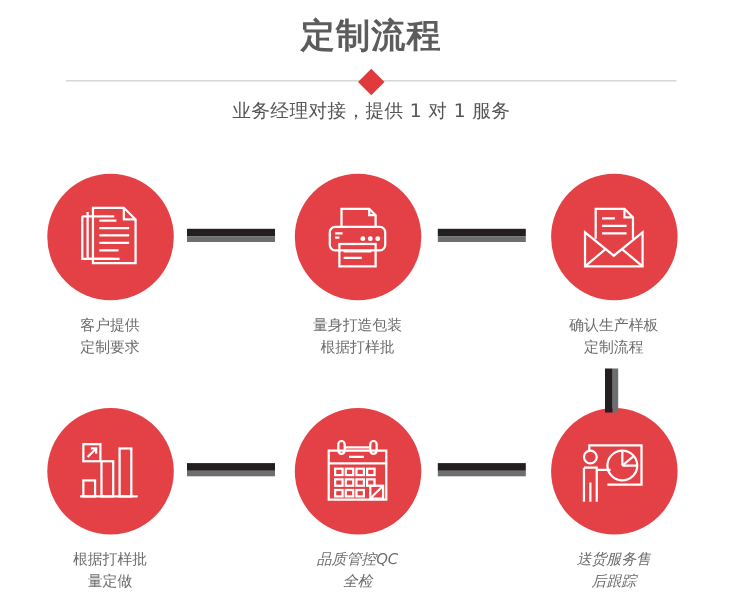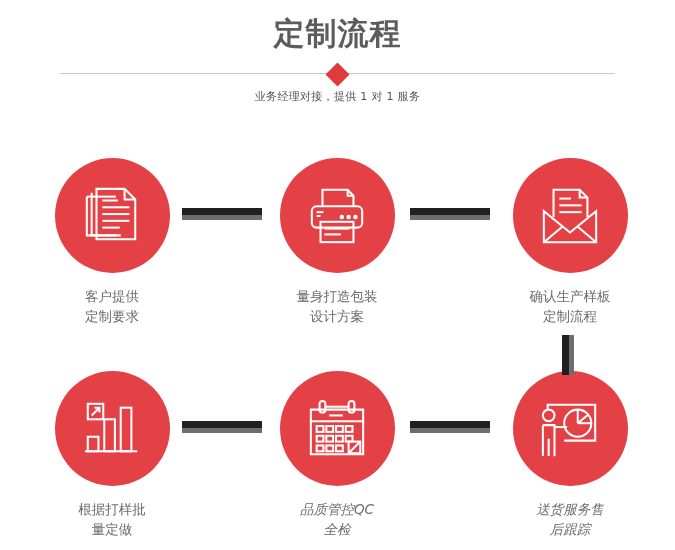--- a/index.html
+++ b/index.html
@@ -65,29 +65,29 @@
     margin-top: -8.5px;
     background: #e03a3c;
     transform: rotate(45deg);
   }
   .subtitle {
     position: absolute;
     left: 0;
     top: 89px;
     width: 675px;
     text-align: center;
-    font-size: 11px;
+    font-size: 17px;
     color: #555555;
     letter-spacing: 0.3px;
   }
 
   
   .flow {
     position: absolute;
-    left: 12px;
+    left: 0;
     top: 0;
     width: 593px;
     height: 550px;
   }
   .node {
     position: absolute;
     width: 160px;
   }
   .circle {
     position: relative;
@@ -225,21 +225,21 @@
             <line x1="19" y1="51" x2="36" y2="51"></line>
             <line x1="11" y1="28" x2="18" y2="28"></line>
             <line x1="11" y1="32" x2="15" y2="32"></line>
             <circle cx="37" cy="33" r="2.3" fill="#ffffff" stroke="none"></circle>
             <circle cx="44" cy="33" r="2.3" fill="#ffffff" stroke="none"></circle>
             <circle cx="51" cy="33" r="2.3" fill="#ffffff" stroke="none"></circle>
           </g>
         </svg>
       </div>
       <div class="node-label">量身打造包装
-设计方案</div>
+根据打样批</div>
     </div>
 
     <div class="node n3">
       <div class="circle">
         <svg viewBox="0 0 64 64">
           <g fill="none" stroke="#ffffff" stroke-width="2.1" stroke-linejoin="miter">
             <path d="M15 33 V5 h27 l8 8 v20"></path>
             <path d="M42 5 v8 h8"></path>
             <line x1="21" y1="14" x2="33" y2="14"></line>
             <line x1="21" y1="21" x2="44" y2="21"></line>

